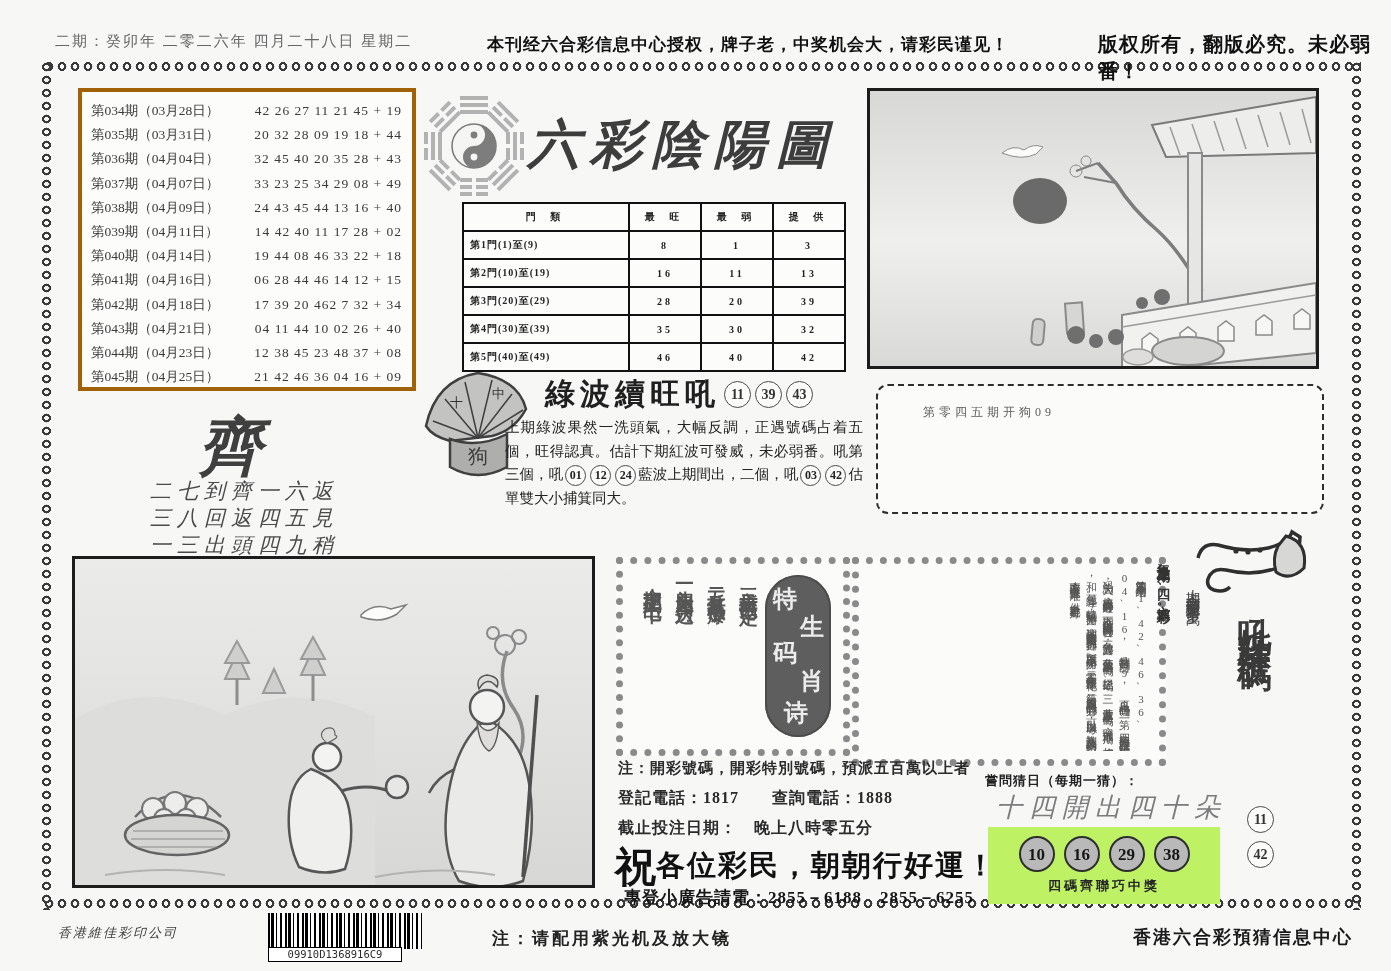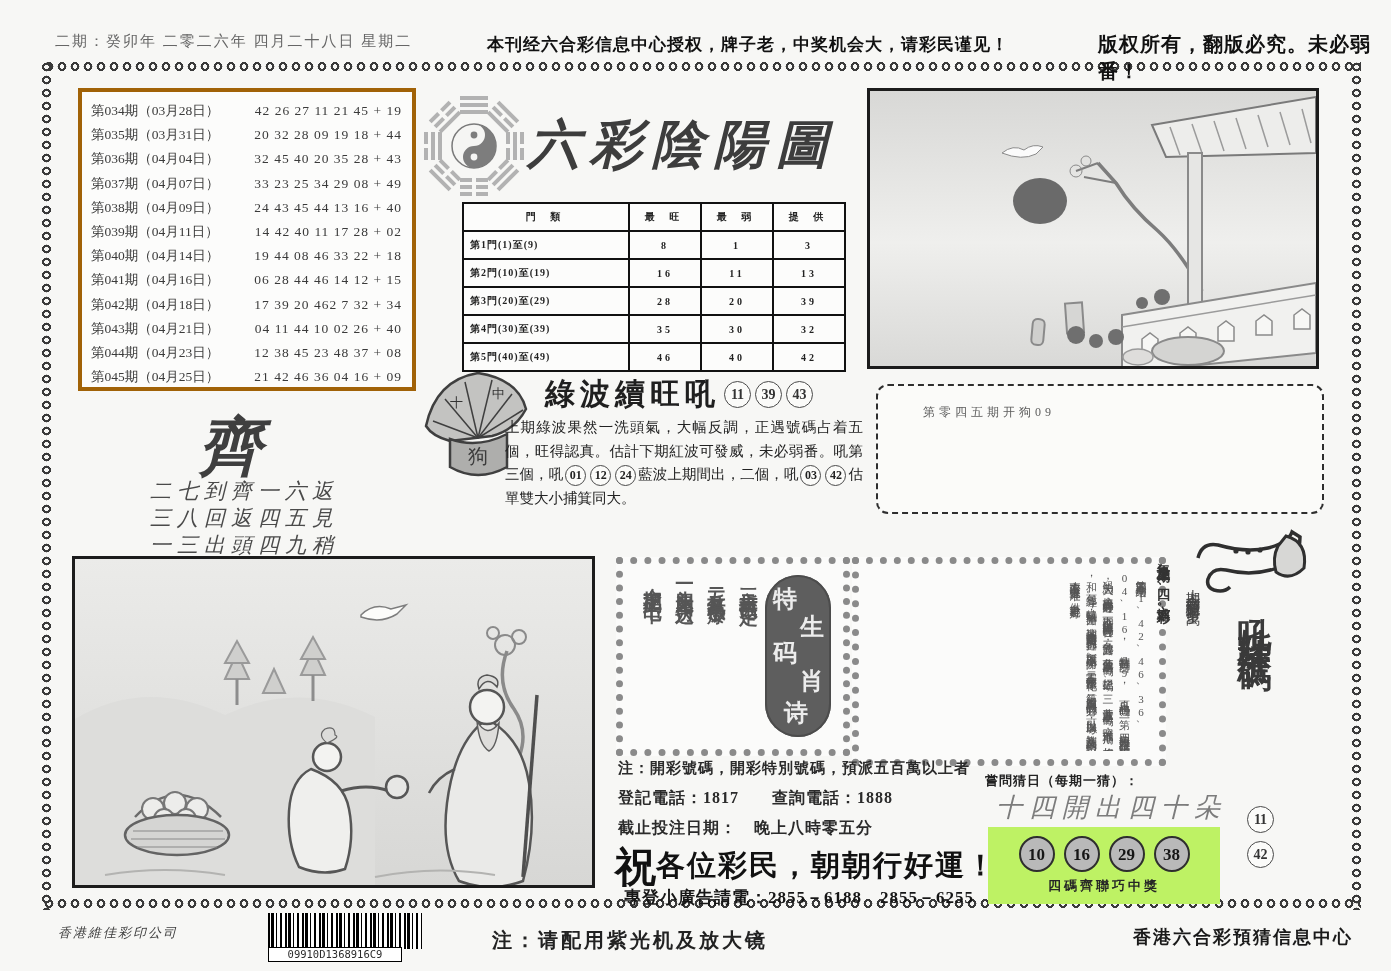--- a/index.html
+++ b/index.html
@@ -89,21 +89,21 @@
   .g-row{display:flex;gap:9px;}
   .g-circ{width:36px;height:36px;line-height:33px;border:2.5px solid #2e2e2e;border-radius:50%;background:#b9b9b9;
           color:#161616;font-weight:800;font-size:17px;text-align:center;}
   .g-cap{font-size:13px;color:#262626;letter-spacing:3px;font-weight:bold;}
   
   .f-printer{position:absolute;left:58px;top:924px;font-size:13px;font-style:italic;color:#3d3d3d;letter-spacing:2px;}
   .barcode{position:absolute;left:268px;top:913px;width:154px;height:36px;background:
     repeating-linear-gradient(90deg,#000 0 2px,#fff 2px 3px,#000 3px 6px,#fff 6px 8px,#000 8px 9px,#fff 9px 12px,#000 12px 14px,#fff 14px 17px);}
   .bc-num{position:absolute;left:268px;top:947px;width:134px;height:15px;border:1.5px solid #000;background:#fff;
           font-family:"DejaVu Sans Mono","Liberation Mono",monospace;font-size:10.5px;line-height:13px;text-align:center;}
-  .f-note{position:absolute;left:492px;top:927px;font-size:20px;font-weight:bold;color:#222;letter-spacing:3px;}
+  .f-note{position:absolute;left:492px;top:927px;font-size:17px;font-weight:bold;color:#222;letter-spacing:3px;}
   .f-center{position:absolute;left:1133px;top:925px;font-size:18px;font-weight:bold;color:#1a1a1a;letter-spacing:2px;}
   
   .bagua{position:absolute;left:420px;top:92px;}
   .hat{position:absolute;left:420px;top:364px;}
   .sax{position:absolute;left:1190px;top:524px;}
   svg text{font-family:"Liberation Serif","DejaVu Serif",serif;}
 </style>
 </head>
 <body>
 

